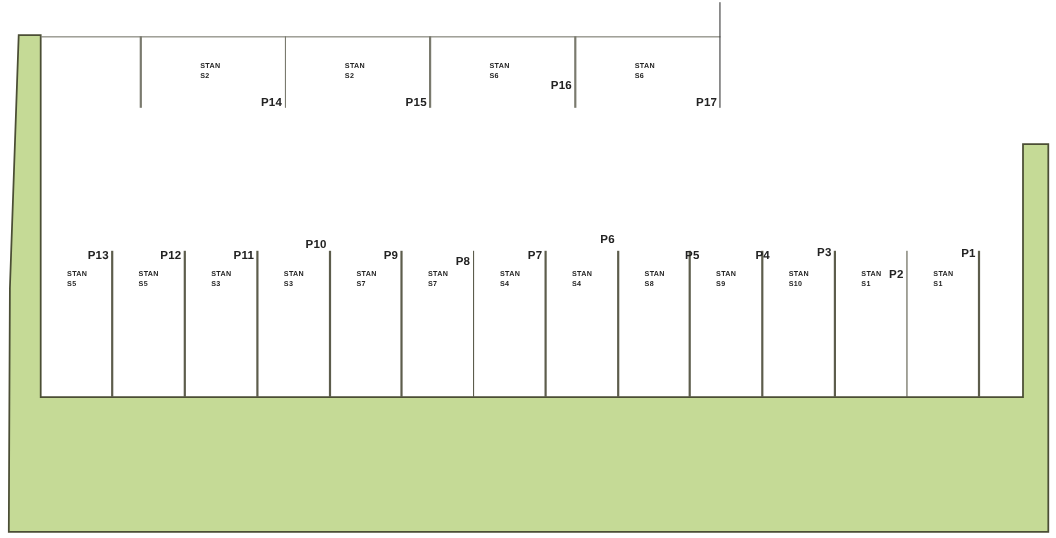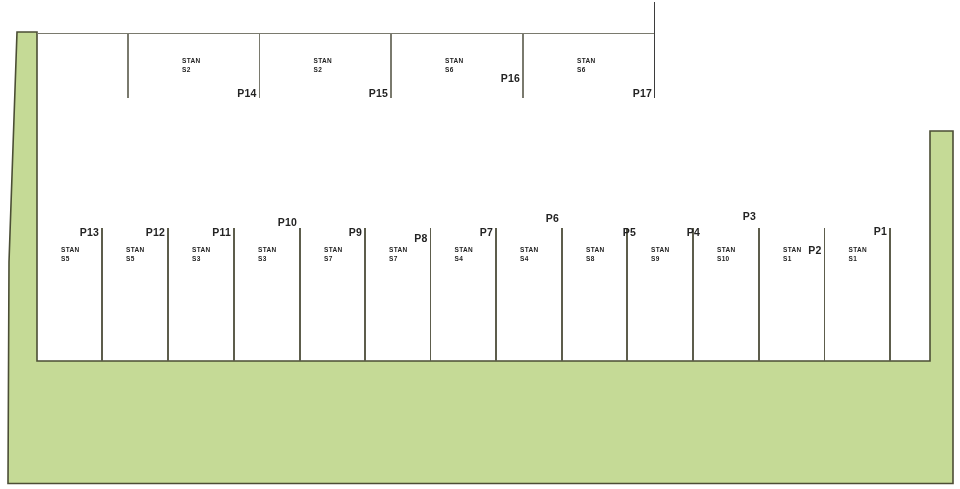--- a/index.html
+++ b/index.html
@@ -124,21 +124,21 @@
       <div class="p-label" style="right: 324px; top: 226px;">P5</div>
       <div class="plot-region" style="left: 627px; top: 228px; width: 66px; height: 133px;"></div>
       <div class="vline" style="left: 692.35px; top: 228px; width: 1.3px; height: 133px; background: rgb(93, 93, 76);"></div>
       <div class="stan-label" style="left: 651px; top: 245px;"><span>STAN</span>
 <span>S9</span></div>
       <div class="p-label" style="right: 260px; top: 226px;">P4</div>
       <div class="plot-region" style="left: 693px; top: 228px; width: 66px; height: 133px;"></div>
       <div class="vline" style="left: 758.35px; top: 228px; width: 1.3px; height: 133px; background: rgb(93, 93, 76);"></div>
       <div class="stan-label" style="left: 717px; top: 245px;"><span>STAN</span>
 <span>S10</span></div>
-      <div class="p-label" style="right: 204px; top: 210px;">P3</div>
+      <div class="p-label" style="right: 204px; top: 224px;">P3</div>
       <div class="plot-region" style="left: 759px; top: 228px; width: 65.5px; height: 133px;"></div>
       <div class="vline" style="left: 823.85px; top: 228px; width: 1.3px; height: 133px; background: rgb(93, 93, 76);"></div>
       <div class="stan-label" style="left: 783px; top: 245px;"><span>STAN</span>
 <span>S1</span></div>
       <div class="p-label" style="right: 138.5px; top: 244px;">P2</div>
       <div class="plot-region" style="left: 824.5px; top: 228px; width: 65.5px; height: 133px;"></div>
       <div class="vline" style="left: 889.35px; top: 228px; width: 1.3px; height: 133px; background: rgb(93, 93, 76);"></div>
       <div class="stan-label" style="left: 848.5px; top: 245px;"><span>STAN</span>
 <span>S1</span></div>
       <div class="p-label" style="right: 73px; top: 225px;">P1</div>

